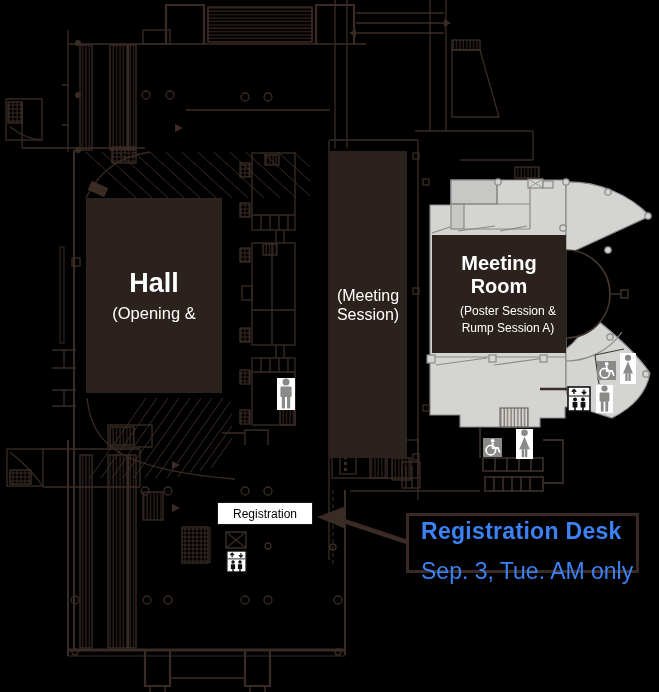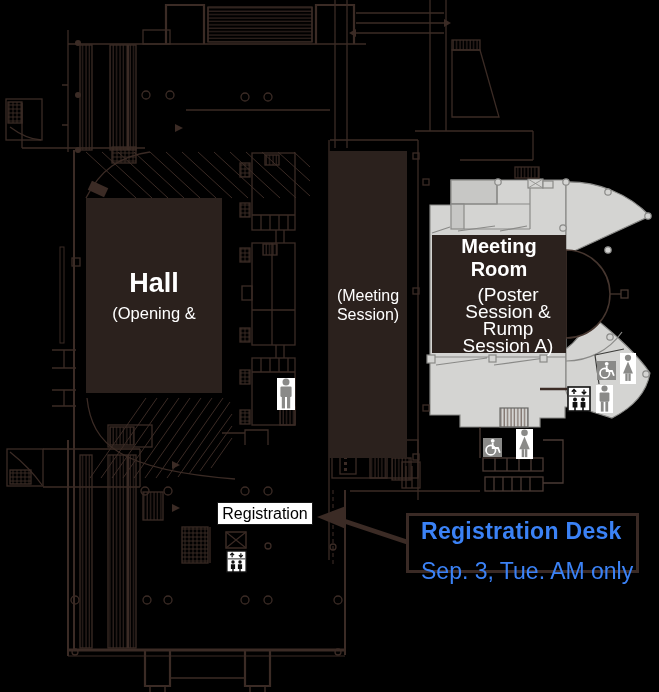--- a/index.html
+++ b/index.html
@@ -8,24 +8,24 @@
   .stage svg{position:absolute;left:0;top:0;}
   .overlay{position:absolute;z-index:2;}
   .room-label{position:absolute;z-index:2;display:flex;flex-direction:column;align-items:center;
               justify-content:center;color:#fff;text-align:center;}
   .rname{font-weight:bold;}
   .hall .rname{font-size:27px;margin-bottom:4px;}
   .hall .rnote{font-size:16.5px;line-height:20px;}
   .atrium .rname{font-size:23px;margin-bottom:3px;}
   .atrium .rnote{font-size:16px;line-height:19px;}
   .meeting .rname{font-size:20px;margin-bottom:5px;}
-  .meeting .rnote{font-size:19px;line-height:17px;margin-left:18px;}
+  .meeting .rnote{font-size:12px;line-height:17px;margin-left:18px;}
   .reg-label{position:absolute;z-index:2;left:217px;top:502px;width:96px;height:23px;
              background:#fff;color:#000;border:1px solid #161616;box-sizing:border-box;
-             display:flex;align-items:center;justify-content:center;font-size:16px;}
+             display:flex;align-items:center;justify-content:center;font-size:12px;}
   .reg-desk{position:absolute;z-index:2;left:406px;top:513px;width:233px;height:60px;
             border:3px solid #3a2a25;box-sizing:border-box;color:#3b82f6;
             padding:3px 0 0 12px;}
   .reg-desk .t{font-weight:bold;font-size:23px;line-height:25px;letter-spacing:0.3px;}
   .reg-desk .s{font-size:23px;line-height:25px;margin-top:15px;}
   .ico{position:absolute;z-index:3;display:flex;align-items:center;justify-content:center;}
   .ico-white{background:#fff;}
   .ico-gray{background:#8a8a88;}
   .ico svg{position:static;display:block;}
 </style>

